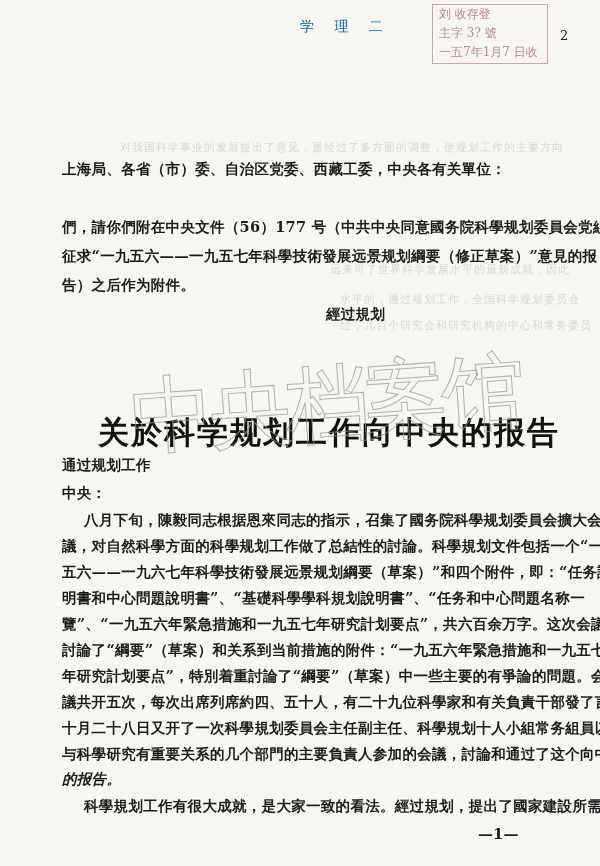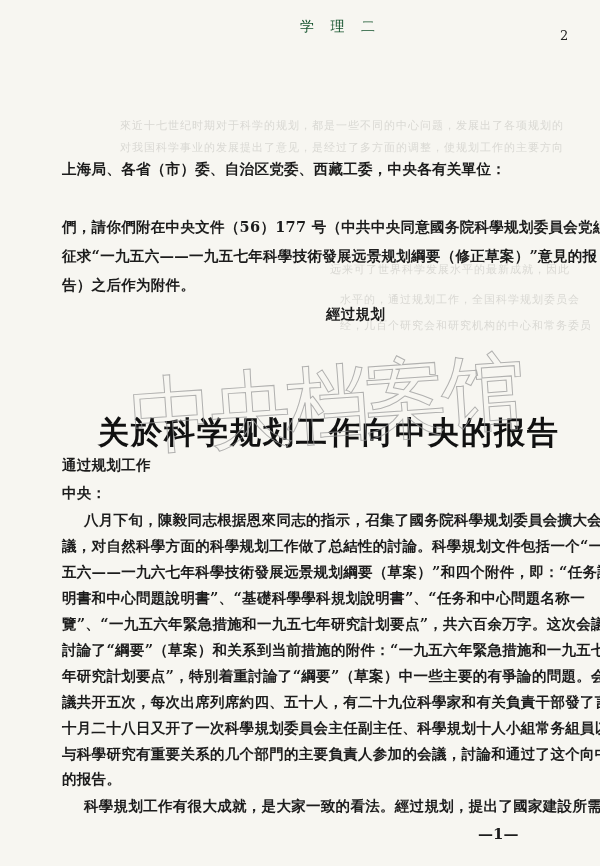--- a/index.html
+++ b/index.html
@@ -13,46 +13,50 @@
   .page { position:absolute; inset:0; }
   .ghost {
     position:absolute; left:120px; width:470px;
     color:#d9d8d3; font-size:11px; letter-spacing:1px; white-space:nowrap; overflow:hidden;
   }
   .stamp {
     position:absolute; left:432px; top:4px; width:114px; height:58px;
     border:1px solid #c9a8ae; color:#b48a92; font-size:12px;
   }
   .stamp .row { height:19px; line-height:19px; padding-left:6px; white-space:nowrap; }
-  .faint-stamp { position:absolute; left:300px; top:18px; color:#14532d; font-size:14px; letter-spacing:6px; }
+  .faint-stamp { position:absolute; left:300px; top:18px; color:#0369a1; font-size:14px; letter-spacing:6px;font-family:Liberation Mono, monospace; }
   .corner-mark { position:absolute; left:560px; top:28px; font-size:13px; color:#222; }
   .line {
     position:absolute; font-size:14.5px; white-space:nowrap; font-weight:bold; letter-spacing:0.3px;
   }
   .title {
     position:absolute; font-weight:bold; font-size:31px; letter-spacing:2px; white-space:nowrap; color:#111;
   }
   .watermark {
     position:absolute; left:130px; top:348px; font-size:84px; letter-spacing:-6px;
     color:transparent; -webkit-text-stroke:1px #9a9a9a; transform:rotate(-4deg); opacity:.75; white-space:nowrap;
   }
   .pagenum { position:absolute; left:478px; top:825px; font-size:15px; font-weight:bold; }
 </style>
 </head>
 <body>
 
 <div class="page" data-name="document-page">
 
-  <div class="ghost" style="top:118px" data-name="bleed-through-text" data-bind="bleed_through.0">來近十七世纪时期对于科学的规划，都是一些不同的中心问题，发展出了各项规划的</div>
   <div class="ghost" style="top:140px" data-name="bleed-through-text" data-bind="bleed_through.1">对我国科学事业的发展提出了意见，是经过了多方面的调整，使规划工作的主要方向</div>
   <div class="ghost" style="top:292px;left:340px;width:250px" data-name="bleed-through-text" data-bind="bleed_through.4">水平的，通过规划工作，全国科学规划委员会</div>
   <div class="ghost" style="top:262px;left:330px;width:260px" data-name="bleed-through-text" data-bind="bleed_through.3">远来可了世界科学发展水平的最新成就，因此</div>
   <div class="ghost" style="top:318px;left:340px;width:250px" data-name="bleed-through-text" data-bind="bleed_through.5">经，几百个研究会和研究机构的中心和常务委员会</div>
 
   <div class="faint-stamp" data-name="faint-stamp" data-bind="stamp.faint_mark">学 理 二</div>
+  <div class="stamp" data-name="registration-stamp">
+    <div class="row" data-name="stamp-line-1" data-bind="stamp.line1">刘  收存登</div>
+    <div class="row" data-name="stamp-line-2" data-bind="stamp.line2">主字  3?  號</div>
+    <div class="row" data-name="stamp-line-3" data-bind="stamp.line3">一五7年1月7 日收</div>
+  </div>
   <div class="corner-mark" data-name="handwritten-note" data-bind="stamp.corner_note">2</div>
 
   <div class="line" style="left:62px;top:160px" data-name="addressees" data-bind="notice.addressees">上海局、各省（市）委、自治区党委、西藏工委，中央各有关單位：</div>
   <div class="line" style="left:62px;top:218px" data-name="notice-line" data-bind="notice.body_lines.1">們，請你們附在中央文件（56）177 号（中共中央同意國务院科學规划委員会党組关於</div>
   <div class="line" style="left:62px;top:247px" data-name="notice-line" data-bind="notice.body_lines.2">征求“一九五六——一九五七年科學技術發展远景规划綱要（修正草案）”意見的报</div>
   <div class="line" style="left:62px;top:276px" data-name="notice-line" data-bind="notice.body_lines.3">告）之后作为附件。</div>
   <div class="line" style="left:326px;top:305px" data-name="issuer" data-bind="notice.issuer">經过規划</div>
 
   <div class="title" style="left:98px;top:412px" data-name="report-title-line-2" data-bind="report.title_line2">关於科学规划工作向中央的报告</div>
   <div class="watermark" data-name="archive-watermark" data-bind="report.watermark">中央档案馆</div>
@@ -70,21 +74,21 @@
   <div class="line" style="left:62px;top:745px" data-name="body-line" data-bind="report.body_lines.8">十月二十八日又开了一次科學規划委員会主任副主任、科學規划十人小組常务組員以及</div>
   <div class="line" style="left:62px;top:774px" data-name="body-line" data-bind="report.body_lines.9">与科學研究有重要关系的几个部門的主要負責人参加的会議，討論和通过了这个向中央</div>
   <div class="line" style="left:62px;top:803px" data-name="body-line" data-bind="report.body_lines.10">的报告。</div>
 
   <div class="line" style="left:84px;top:800px" data-name="body-line-last" data-bind="report.body_lines.11">科學規划工作有很大成就，是大家一致的看法。經过規划，提出了國家建設所需要</div>
   <div class="pagenum" data-name="page-number" data-bind="report.page_number">—1—</div>
 </div>
 
 <style>
   
-  [data-bind="report.body_lines.10"] { top:770px !important; }
+  [data-bind="report.body_lines.10"] { top:770px !important;font-style:italic; }
   [data-name="body-line-last"] { top:797px !important; }
   [data-bind="report.body_lines.9"] { top:745px !important; }
   [data-bind="report.body_lines.8"] { top:719px !important; }
   [data-bind="report.body_lines.7"] { top:693px !important; }
   [data-bind="report.body_lines.6"] { top:667px !important; }
   [data-bind="report.body_lines.5"] { top:641px !important; }
   [data-bind="report.body_lines.4"] { top:615px !important; }
   [data-bind="report.body_lines.3"] { top:589px !important; }
   [data-bind="report.body_lines.2"] { top:563px !important; }
   [data-bind="report.body_lines.1"] { top:537px !important; }

